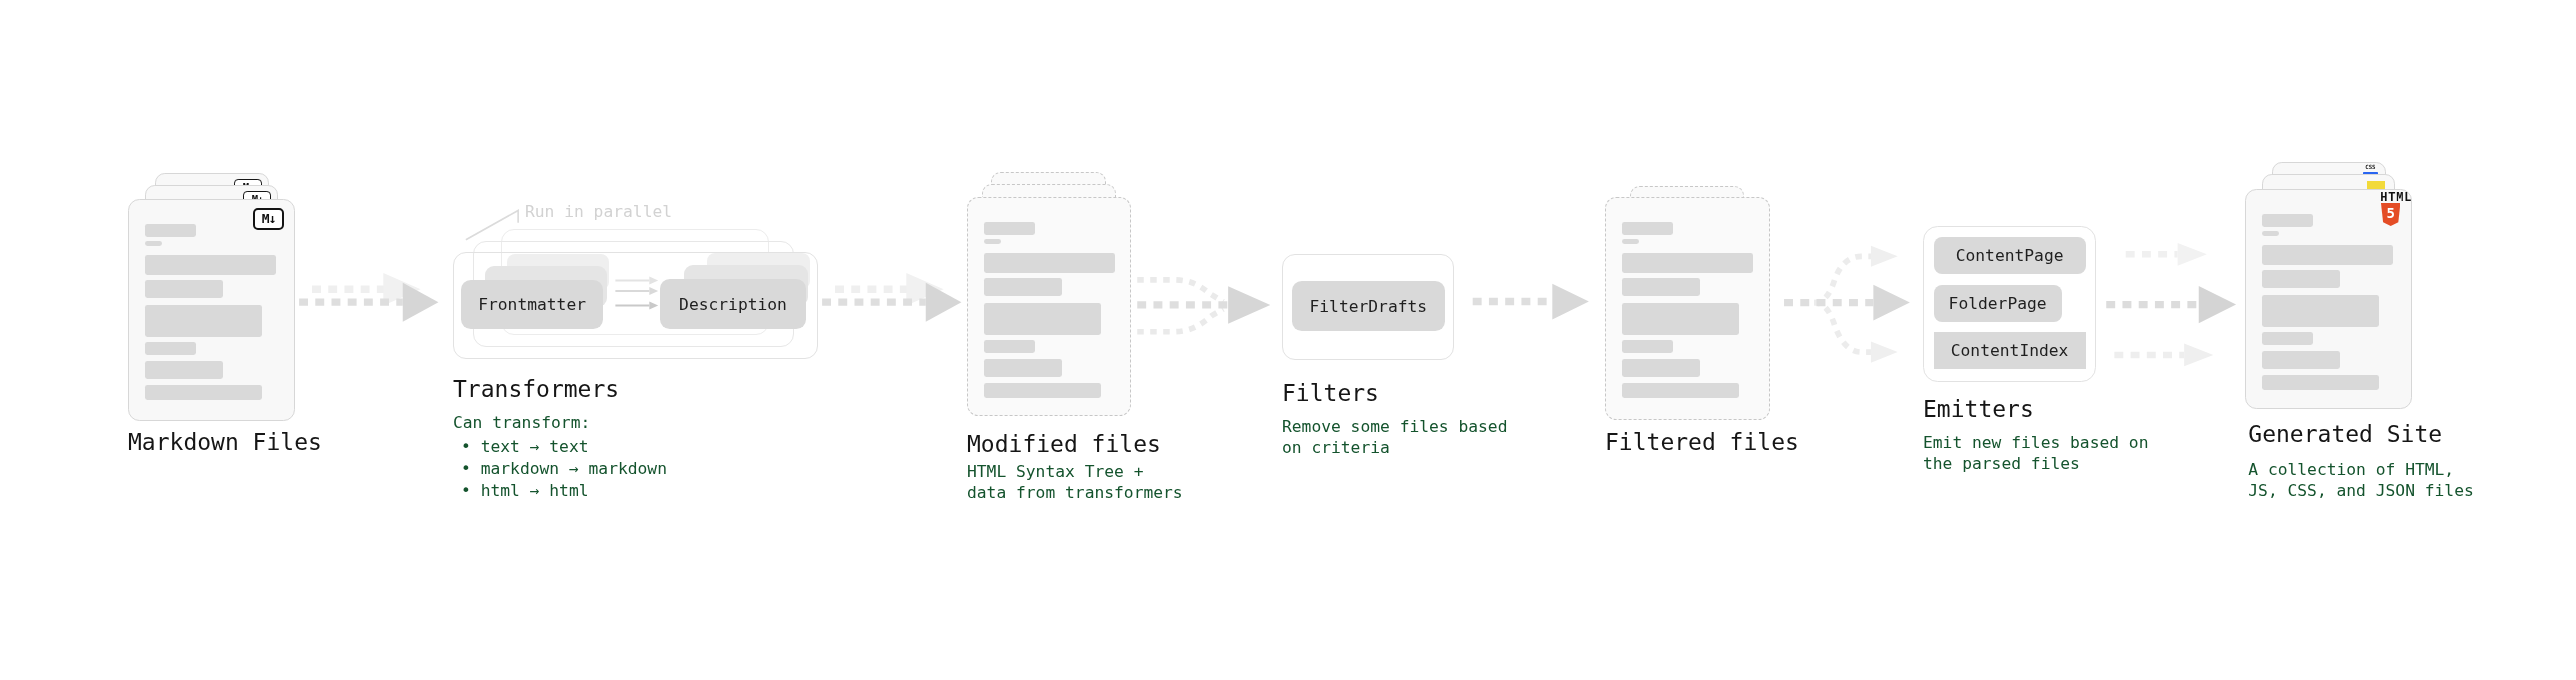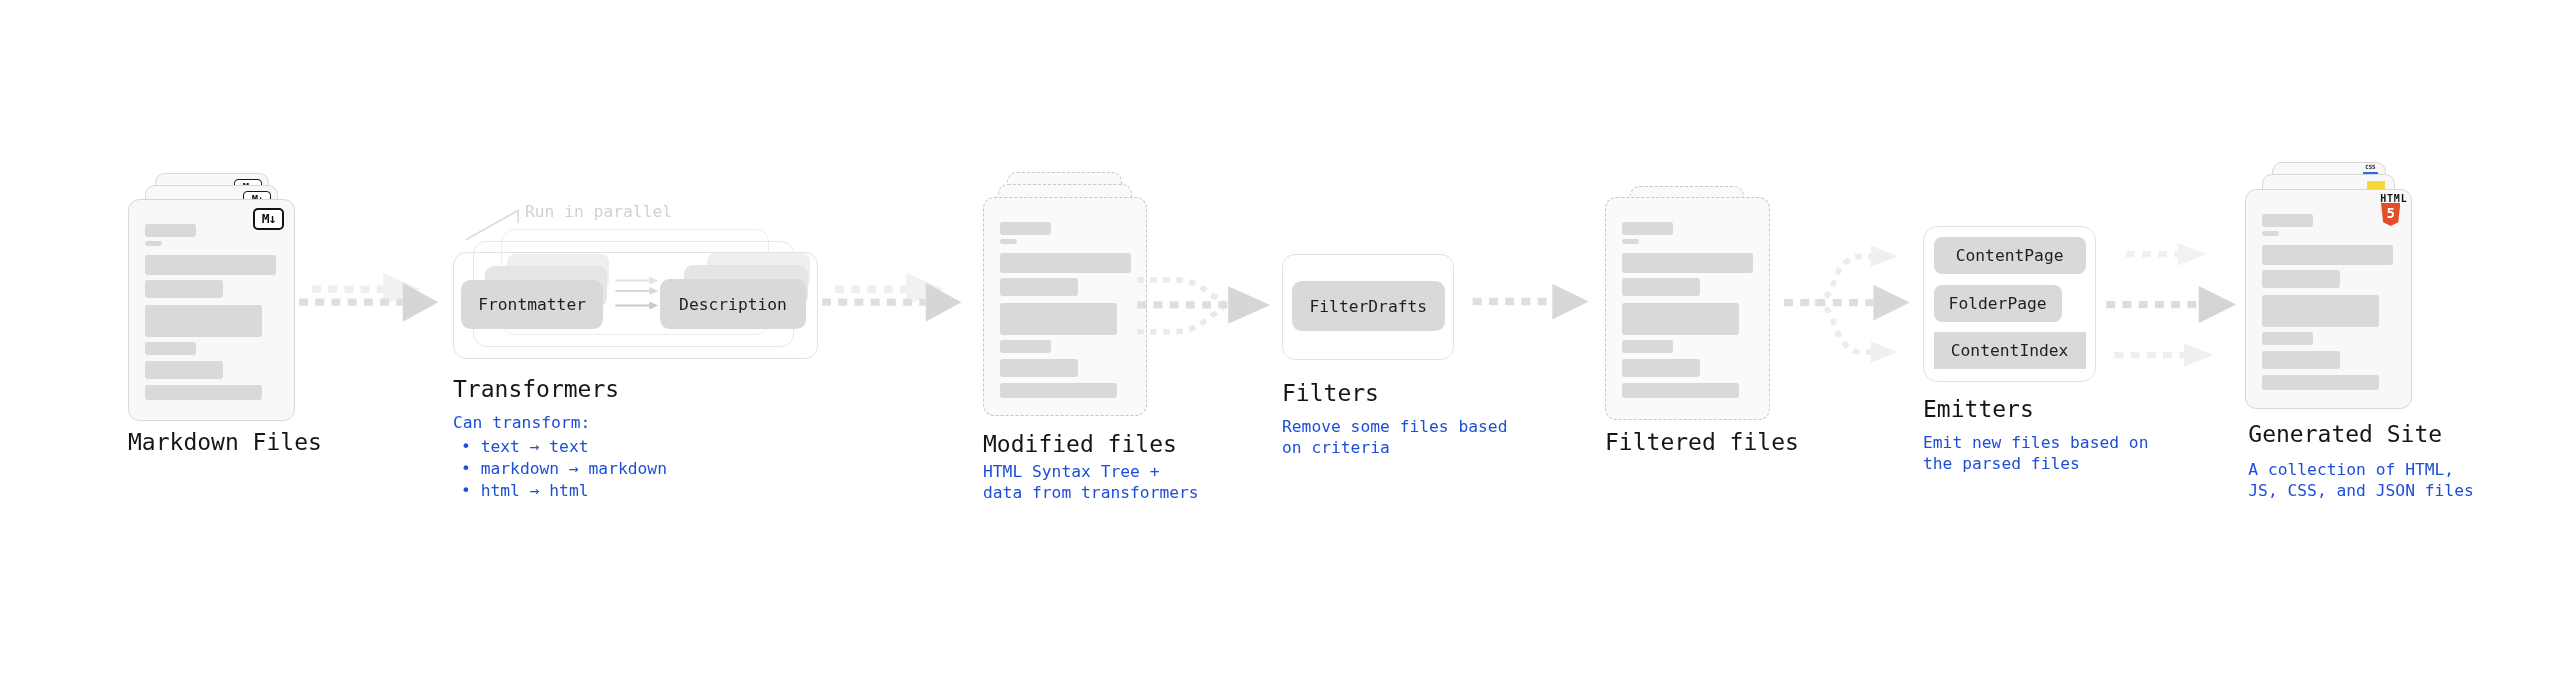--- a/index.html
+++ b/index.html
@@ -23,21 +23,21 @@
   .b2 { top:41px;  width:17px;  height:4.9px;  }
   .b3 { top:55px;  width:131px; height:19.5px; }
   .b4 { top:80px;  width:78px;  height:18px; }
   .b5 { top:105px; width:117px; height:32px; }
   .b6 { top:142px; width:51px;  height:13px; }
   .b7 { top:161px; width:78px;  height:18px; }
   .b8 { top:185px; width:117px; height:15.4px; }
 
   
   .label { position:absolute; font-size:23px; font-weight:500; white-space:nowrap; color:#161616; }
-  .desc  { position:absolute; font-size:16.3px; white-space:nowrap; color:#1d4ed8; }
+  .desc  { position:absolute; font-size:16.3px; white-space:nowrap; color:#14532d; }
   .bullet{ padding-left:8.1px; }
   .note-text { position:absolute; font-size:16.3px; white-space:nowrap; color:#d2d2d2; }
 
   
   .wcard {
     position:absolute; background:#ffffff; border:1.6px solid #e2e2e2;
     border-radius:13px; box-sizing:border-box;
   }
   .ocard {
     position:absolute; background:transparent; border:1.6px solid #e2e2e2;
@@ -66,21 +66,21 @@
     font-weight:bold; font-size:10.6px; letter-spacing:-0.8px;
     text-align:center; line-height:15.4px; color:#111; box-sizing:border-box;
   }
 
   
   .css-badge { position:absolute; top:2.4px; right:6.5px; width:16.3px; text-align:center; }
   .css-word  { font-size:5.7px; font-weight:800; color:#1a1a1a; line-height:5.7px; }
   .css-bar   { width:14.6px; height:3.3px; background:#2965f1; border-radius:0.8px; margin:0.8px auto 0; }
   .js-badge  { position:absolute; top:5.7px; right:9px; width:18px; height:8.1px; background:#f2da3a; }
   .html5-logo { position:absolute; top:4.9px; right:9.8px; width:21px; text-align:center; }
-  .html5-word { font-size:10px; font-weight:800; letter-spacing:0.8px; color:#111; line-height:7.3px; }
+  .html5-word { font-size:12px; font-weight:800; letter-spacing:0.8px; color:#111; line-height:7.3px;font-family:Liberation Mono, monospace; }
   .html5-shield {
     width:19.5px; height:23px; margin:0.8px auto 0; background:#e44d26;
     clip-path:polygon(0% 0%, 100% 0%, 89% 84%, 50% 100%, 11% 84%);
     color:#fff; font-size:14px; font-weight:bold; line-height:21px; text-align:center;
   }
 </style>
 </head>
 <body>
 
 <div class="stage" style="left:128px; top:199px; width:167px; height:222px;">
@@ -145,21 +145,21 @@
   <div class="desc bullet" style="left:0; top:252px;">• html → html</div>
 </div>
 
 <svg class="abs" style="left:822px; top:252px;" width="146" height="81" viewBox="0 0 180 100">
   <line x1="16" y1="46" x2="106" y2="46" stroke="#efefef" stroke-width="9" stroke-dasharray="11 9"></line>
   <polygon points="104,26 150,46 104,66" fill="#f1f1f1"></polygon>
   <line x1="0" y1="62" x2="128" y2="62" stroke="#dedede" stroke-width="9" stroke-dasharray="11 9"></line>
   <polygon points="128,38 172,62 128,86" fill="#d6d6d6"></polygon>
 </svg>
 
-<div class="stage" style="left:967px; top:197px; width:156px; height:219px;margin-left:16px;">
+<div class="stage" style="left:967px; top:197px; width:156px; height:219px;">
   <div class="filecard dashed back" style="left:24.4px; top:-25px; width:115px; height:34px;"></div>
   <div class="filecard dashed back" style="left:15.4px; top:-13px; width:134px; height:36px;"></div>
   <div class="filecard dashed" style="left:0; top:0; width:164px; height:219px;">
     <div class="bar b1"></div>
     <div class="bar b2"></div>
     <div class="bar b3"></div>
     <div class="bar b4"></div>
     <div class="bar b5"></div>
     <div class="bar b6"></div>
     <div class="bar b7"></div>

